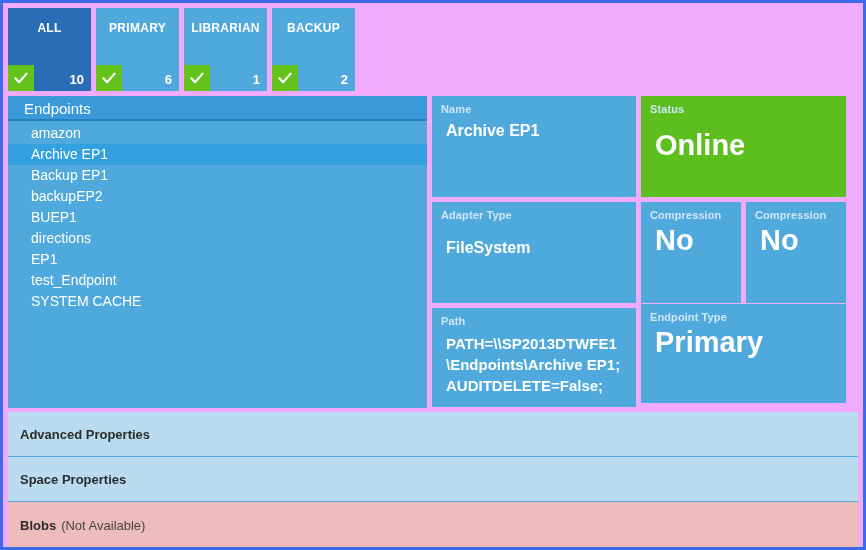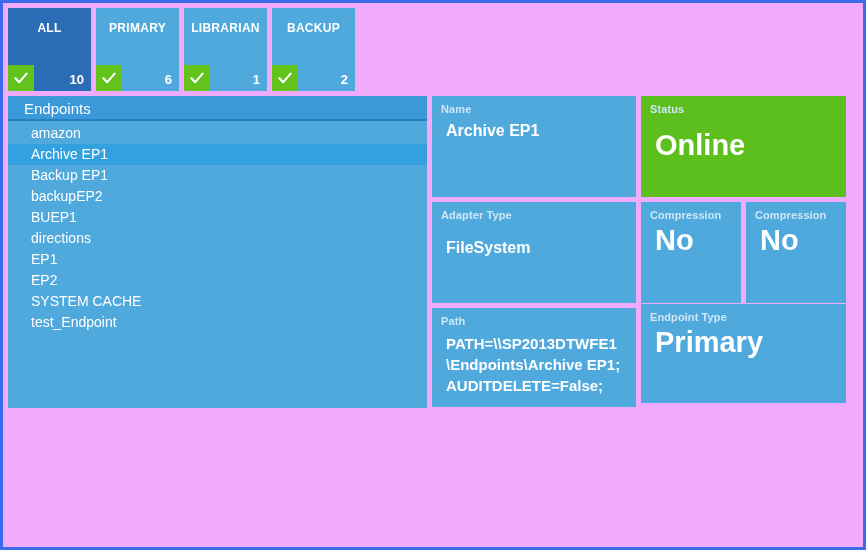--- a/index.html
+++ b/index.html
@@ -264,23 +264,22 @@
     <div class="endpoints-panel">
       <div class="endpoints-header">Endpoints</div>
       <div class="endpoints-list">
         <div class="endpoint-item">amazon</div>
         <div class="endpoint-item selected">Archive EP1</div>
         <div class="endpoint-item">Backup EP1</div>
         <div class="endpoint-item">backupEP2</div>
         <div class="endpoint-item">BUEP1</div>
         <div class="endpoint-item">directions</div>
         <div class="endpoint-item">EP1</div>
-        <div class="endpoint-item">EP2</div>
+        <div class="endpoint-item">test_Endpoint</div>
         <div class="endpoint-item">SYSTEM CACHE</div>
-        <div class="endpoint-item">test_Endpoint</div>
       </div>
     </div>
 
     <div class="tiles">
 
       <div class="tile" id="tile-name">
         <div class="tile-label">Name</div>
         <div class="tile-value">Archive EP1</div>
       </div>
 
@@ -310,14 +309,30 @@
       </div>
 
       <div class="tile" id="tile-endpoint-type">
         <div class="tile-label">Endpoint Type</div>
         <div class="tile-value">Primary</div>
       </div>
 
     </div>
   </div>
 
+  <div class="sections">
+
+    <div class="section">
+      <span class="section-title">Advanced Properties</span>
+    </div>
+
+    <div class="section">
+      <span class="section-title">Space Properties</span>
+    </div>
+
+    <div class="section blobs">
+      <span class="section-title">Blobs</span>
+      <span class="section-note">(Not Available)</span>
+    </div>
+
+  </div>
 
 </div>
 
 </body></html>

